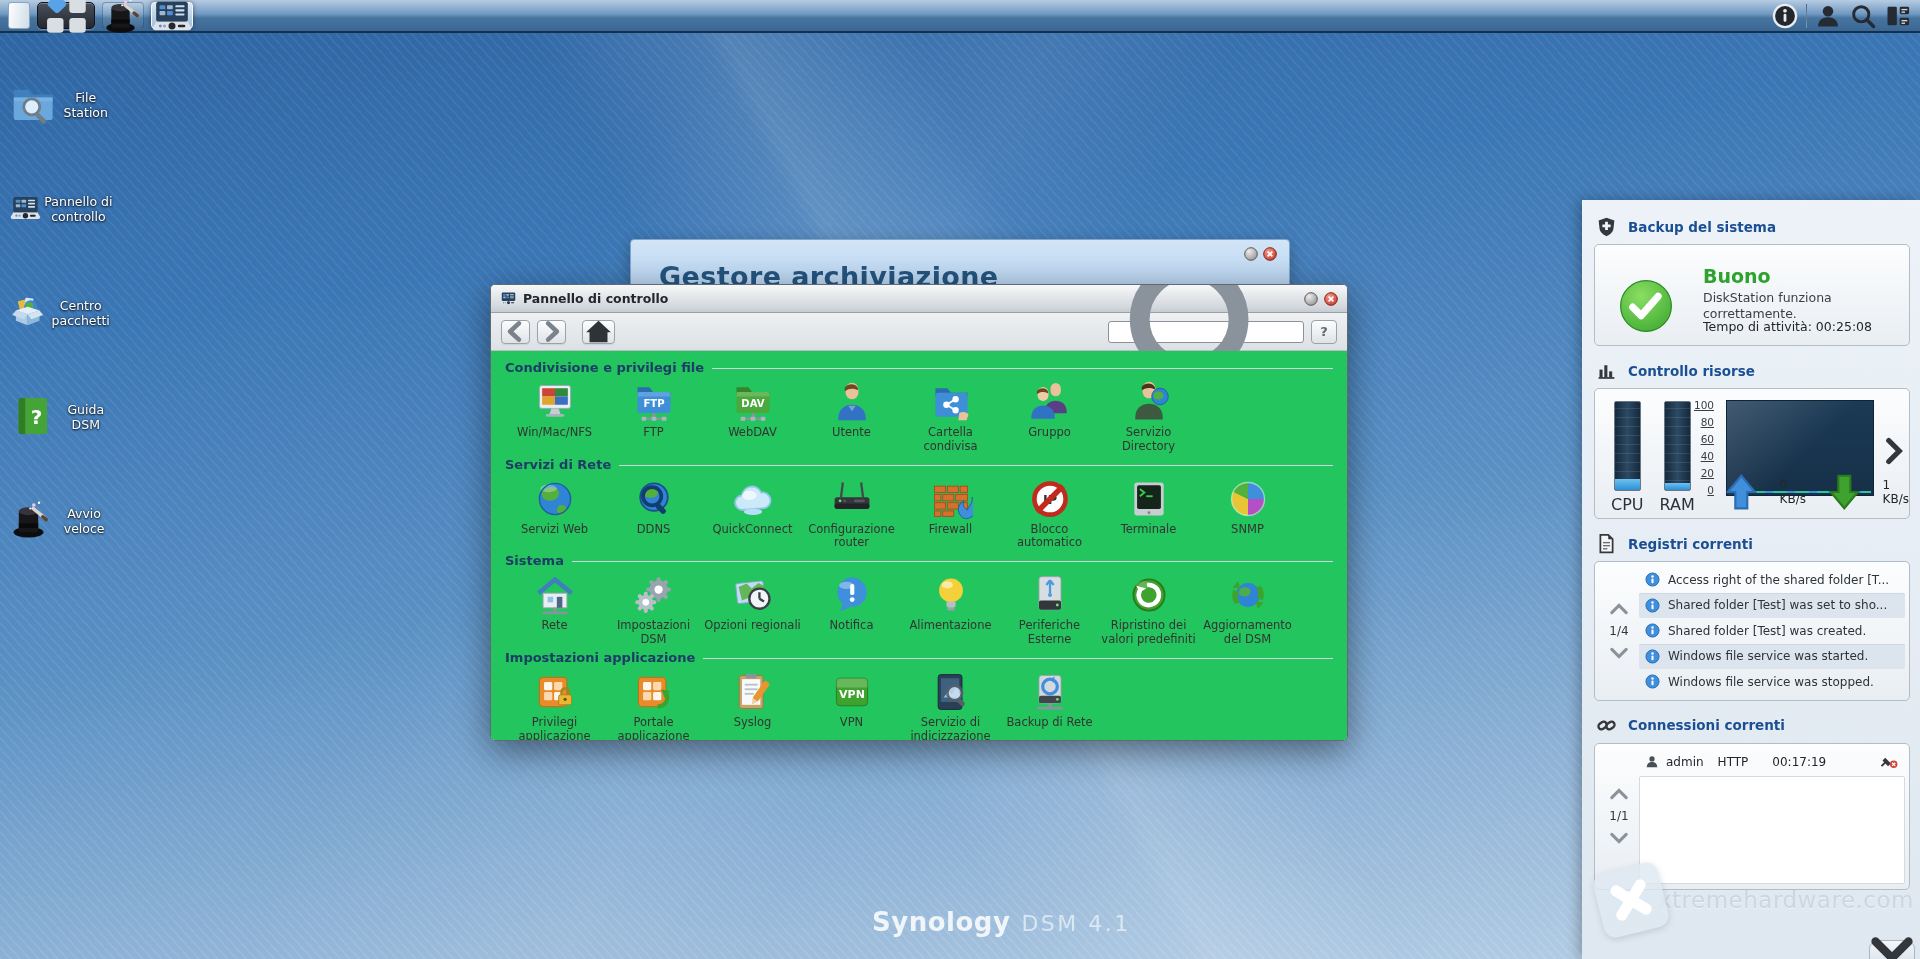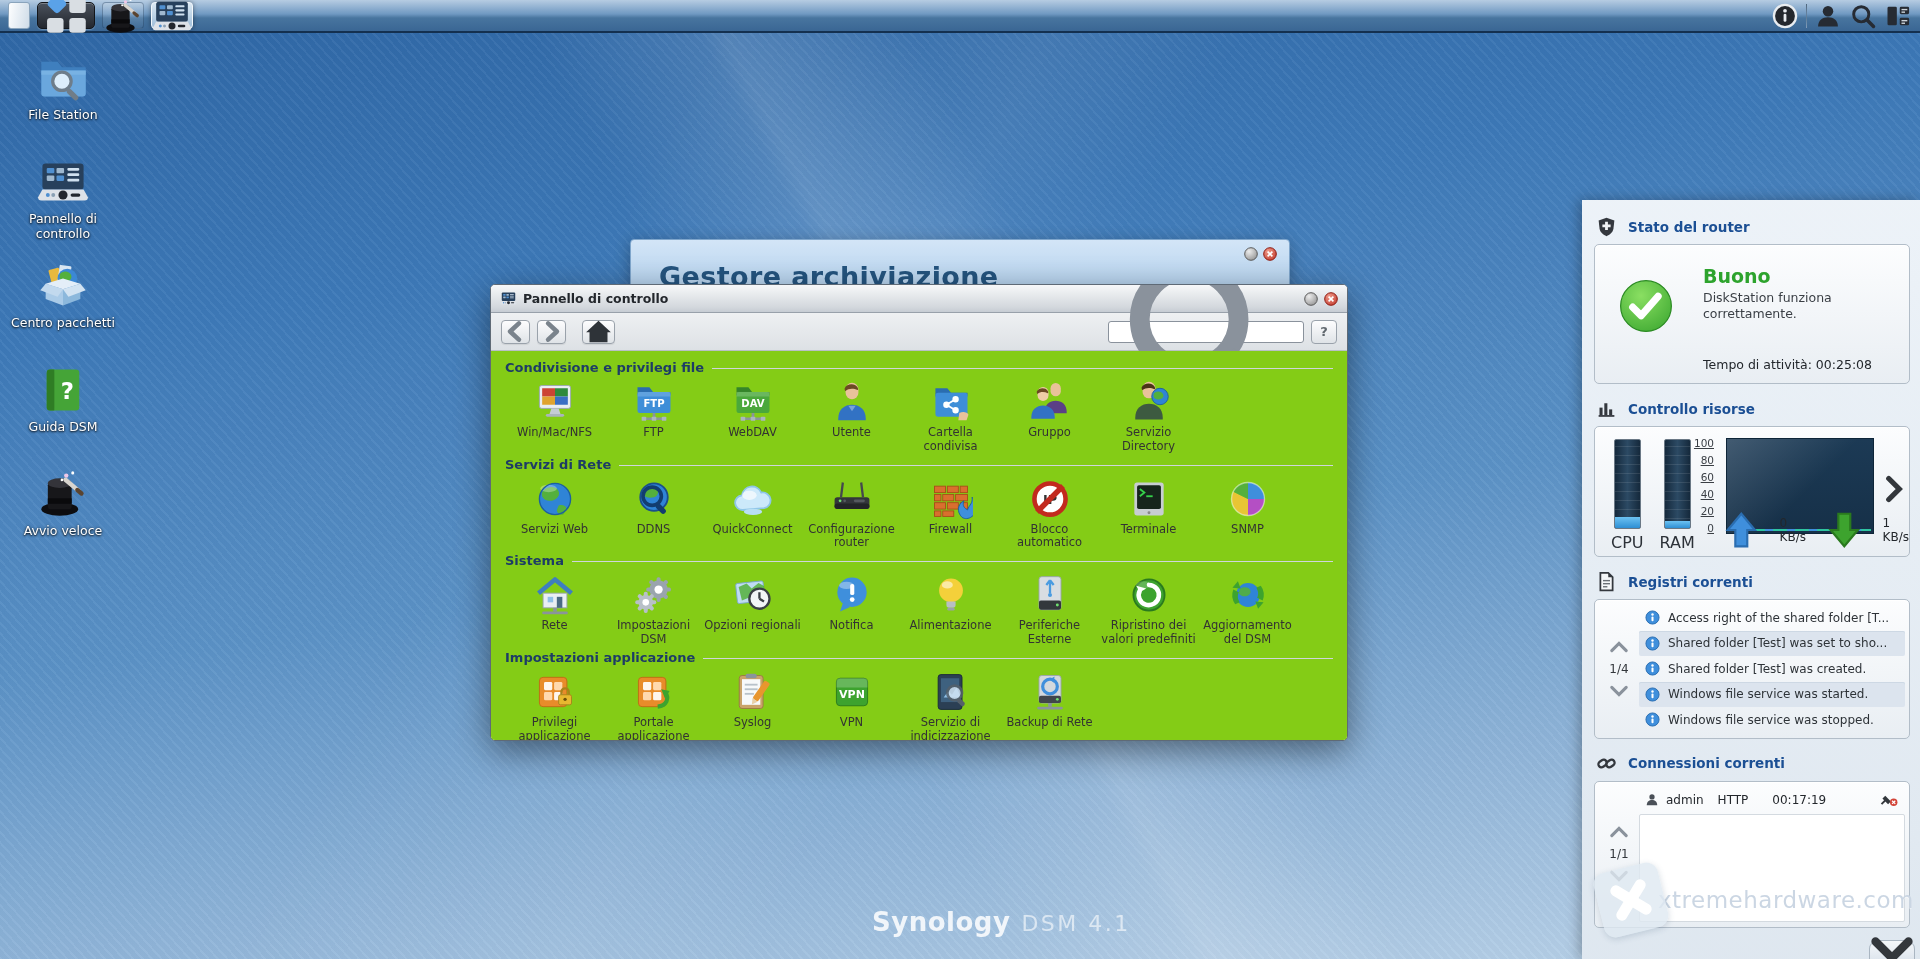--- a/index.html
+++ b/index.html
@@ -29,21 +29,21 @@
     background:linear-gradient(rgba(255,255,255,.20),rgba(255,255,255,.03));border:1px solid rgba(20,48,79,.35);}
   .tb-app svg{width:23px;height:23px}
   .tb-app.active{background:linear-gradient(#dcE9f4,#9cbcd8);border:1px solid #f2f7fb;box-shadow:0 0 5px rgba(0,0,0,.45);}
   .tb-spacer{flex:1}
   .tb-icobtn{width:28px;height:27px;background:none;border:none;display:flex;align-items:center;justify-content:center;}
   .tb-icobtn svg{width:21px;height:21px}
   .tb-sep{width:1px;height:24px;background:linear-gradient(rgba(10,30,50,.55),rgba(255,255,255,.35));}
 
   
   .desk-icons{position:absolute;left:10px;top:52px;width:106px;display:flex;flex-direction:column;z-index:5;}
-  .desk-item{height:104px;display:flex;flex-direction:column;align-items:center;}
+  .desk-item{height:104px;display:flex;flex-direction:row;align-items:center;}
   .desk-item .dicon{width:52px;height:52px;}
   .desk-item .dlabel{margin-top:4px;font-size:12.5px;color:#fff;text-align:center;line-height:1.18;
     text-shadow:0 1px 2px rgba(0,0,0,.85),0 0 3px rgba(0,0,0,.55);}
 
   
   .bg-window{position:absolute;left:630px;top:239px;width:658px;height:50px;z-index:10;
     background:linear-gradient(#d3e5f7,#b4d2ee);border:1px solid #7fa6cc;border-radius:4px 4px 0 0;
     overflow:hidden;box-shadow:0 4px 16px rgba(0,0,0,.3);}
   .bgw-title{position:absolute;left:28px;top:21px;font-size:27px;font-weight:bold;color:#24547f;letter-spacing:.4px;}
   .bgw-btns{position:absolute;right:12px;top:7px;display:flex;gap:5px;}
@@ -63,41 +63,41 @@
   .navbtn{width:29px;height:24px;border-radius:4px;border:1px solid #9aa2ab;
     background:linear-gradient(#fdfdfe,#dfe3e7);display:flex;align-items:center;justify-content:center;box-shadow:0 1px 1px rgba(0,0,0,.08);}
   .navbtn svg{width:15px;height:15px;}
   .navbtn.home{margin-left:9px;width:33px;}
   .searchbox{margin-left:auto;width:196px;height:22px;background:#fff;border:1px solid #8a929c;border-radius:3px;
     display:flex;align-items:center;padding:0 6px;gap:5px;box-sizing:border-box;}
   .searchbox svg{width:13px;height:13px;flex:none;}
   .searchbox input{border:none;outline:none;flex:1;font-size:12px;color:#444;background:transparent;font-family:inherit;min-width:0;}
   .helpbtn{width:26px;height:24px;border-radius:4px;border:1px solid #9aa2ab;background:linear-gradient(#fdfdfe,#dfe3e7);
     font-size:13px;color:#60676e;font-weight:bold;}
-  .cp-content{flex:1;background:#84cc16;padding-top:6px;overflow:hidden;}
+  .cp-content{flex:1;background:#22c55e;padding-top:6px;overflow:hidden;}
   .cp-section{padding:0 14px;}
   .sec-head{display:flex;align-items:center;gap:8px;height:21px;}
   .sec-title{font-size:13px;font-weight:bold;color:#1d3c66;white-space:nowrap;}
   .sec-line{flex:1;height:1px;background:#cfd5db;margin-top:2px;}
   .sec-items{display:flex;}
   .cp-item{width:99px;display:flex;flex-direction:column;align-items:center;}
   .cp-icon{width:44px;height:44px;margin:2px 0 2px;}
   .cp-label{font-size:11.5px;color:#333;text-align:center;line-height:1.2;}
 
   
   .widget-panel{position:absolute;right:0;top:200px;bottom:0;width:338px;z-index:15;box-sizing:border-box;
     padding:2px 10px 0 12px;
     background:linear-gradient(rgba(242,246,250,.97),rgba(224,232,240,.97));
     box-shadow:-3px 0 12px rgba(0,0,0,.28);}
   .w-head{display:flex;align-items:center;gap:11px;margin:14px 2px 7px;}
   .w-ico{width:21px;height:21px;flex:none;}
   .w-title{font-size:13.5px;font-weight:bold;color:#1b4f94;}
   .w-box{background:linear-gradient(#fcfdfe,#e9eef3);border:1px solid #b2bdc8;border-radius:5px;box-shadow:inset 0 1px 0 #fff;box-sizing:border-box;}
 
-  .status-box{height:140px;position:relative;}
+  .status-box{height:102px;position:relative;}
   .status-check{position:absolute;left:22px;top:32px;width:58px;height:58px;}
   .status-col{position:absolute;left:108px;top:20px;right:10px;}
   .status-good{font-size:19px;font-weight:bold;color:#2da32d;margin-bottom:3px;}
   .status-msg{font-size:12.5px;color:#3a3f45;line-height:1.3;width:170px;}
   .status-uptime{position:absolute;left:108px;bottom:11px;font-size:12.5px;color:#23272c;}
 
   .res-box{height:131px;position:relative;}
   .gauges{position:absolute;left:16px;top:12px;display:flex;gap:16px;}
   .gauge-col{display:flex;flex-direction:column;align-items:center;}
   .gauge{width:25px;height:88px;border:1px solid #6a7885;border-radius:2px;position:relative;overflow:hidden;
@@ -864,21 +864,21 @@
 <aside class="widget-panel" data-interactable="false">
 
   <div>
     <div class="w-head">
       <span class="w-ico" data-interactable="false">
           <svg viewBox="0 0 24 24" style="width: 100%; height: 100%; display: block;">
             <path d="M12 2l9 3-1 9c-.6 5-4.5 7.5-8 9-3.5-1.5-7.4-4-8-9L3 5z" fill="#34383e"></path>
             <path d="M10.4 6.5h3.2v3.1h3.1v3.2h-3.1v3.1h-3.2v-3.1H7.3V9.6h3.1z" fill="#f2f4f6"></path>
           </svg>
         </span>
-      <span class="w-title" data-interactable="false">Stato del router</span>
+      <span class="w-title" data-interactable="false">Backup del sistema</span>
     </div>
     <div class="w-box status-box" data-interactable="false">
       <span class="status-check" data-interactable="false">
           <svg viewBox="0 0 48 48" style="width: 100%; height: 100%; display: block;">
             <defs>
               <radialGradient id="gchk" cx=".4" cy=".3" r="1">
                 <stop offset="0" stop-color="#8adf62"></stop>
                 <stop offset="1" stop-color="#2f9e28"></stop>
               </radialGradient>
             </defs>

